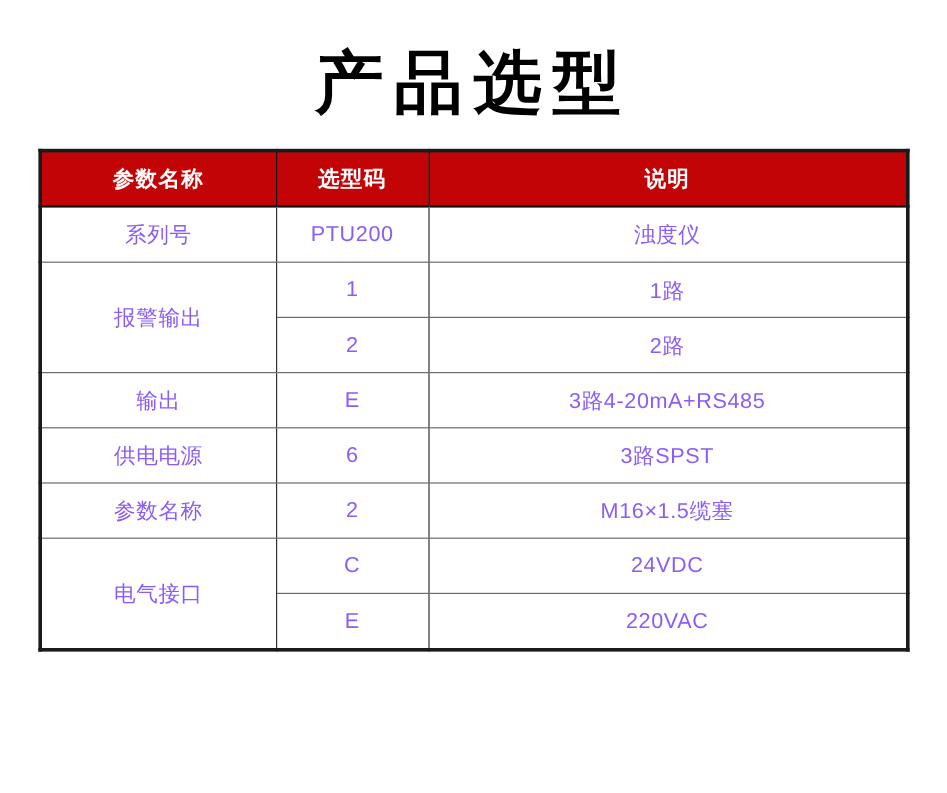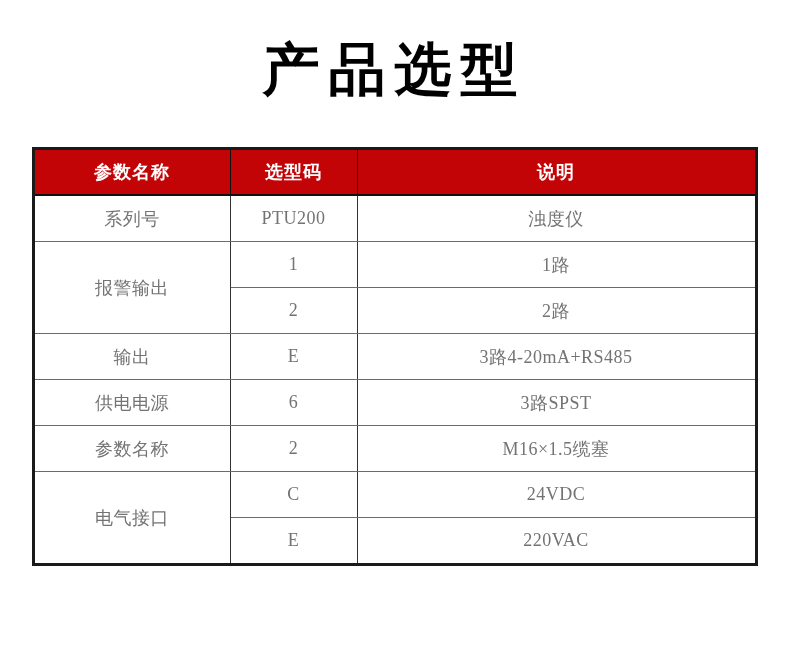--- a/index.html
+++ b/index.html
@@ -15,21 +15,21 @@
     overflow: hidden;
   }
   .page {
     width: 789px;
     height: 661px;
     background: #ffffff;
   }
   .title {
     margin: 0;
     padding-top: 36px;
-    padding-bottom: 44px;
+    padding-bottom: 21px;
     text-align: center;
     font-size: 57px;
     line-height: 1.18;
     font-weight: 900;
     letter-spacing: 9px;
     color: #000000;
   }
   table.spec-table {
     width: 723px;
     margin: 0 auto;
@@ -51,28 +51,27 @@
     border-left: 1px solid #111111;
     border-right: 1px solid #111111;
     border-bottom: 2px solid #111111;
     letter-spacing: 1px;
   }
   td {
     height: 43px;
     text-align: center;
     vertical-align: middle;
     font-size: 18px;
-    color: #737373;
+    color: #8b5cf6;
     background: #ffffff;
     border-top: 1px solid #6b6b6b;
     border-bottom: 1px solid #6b6b6b;
     border-left: 1px solid #333333;
     border-right: 1px solid #333333;
     letter-spacing: 0.5px;
-    font-family: Liberation Serif, serif;
   }
 </style>
 </head>
 <body>
 
 <div class="page">
 
   <h1 class="title">产品选型</h1>
 
   <table class="spec-table">

